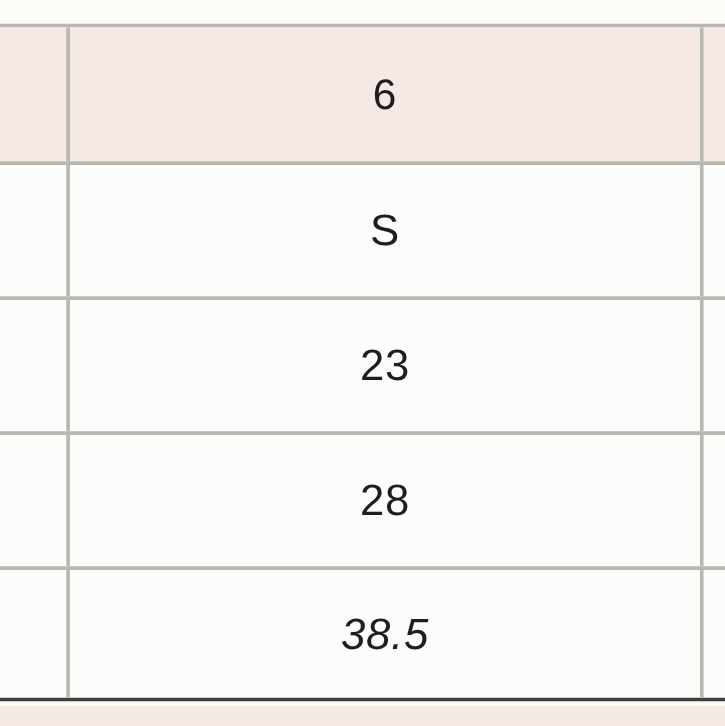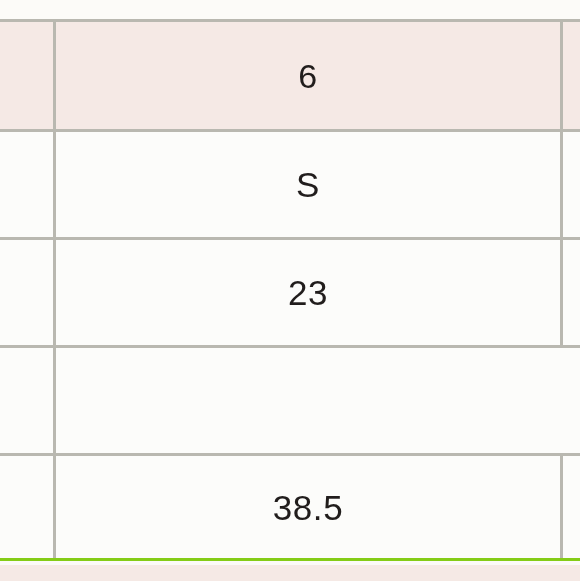--- a/index.html
+++ b/index.html
@@ -42,21 +42,22 @@
   }
 
   .row {
     position: relative;
     display: flex;
     width: 580px;
     box-sizing: border-box;
     border-top: 3px solid #b9b8b0;
   }
   .row.last-visible {
-    border-bottom: 3px solid #84cc16;
+    border-bottom: 3px solid #404040;
+    font-style: italic;
   }
 
   .cell {
     box-sizing: border-box;
     display: flex;
     align-items: center;
     justify-content: center;
     overflow: hidden;
     position: relative;
   }
@@ -159,20 +160,23 @@
       </div>
       <div class="cell col-right">
         <span class="cell-value"></span>
       </div>
     </div>
 
     <div class="row data">
       <div class="cell col-left">
         <span class="cell-value"></span>
       </div>
+      <div class="cell col-main">
+        <span class="cell-value">28</span>
+      </div>
       <div class="cell col-right">
         <span class="cell-value"></span>
       </div>
     </div>
 
     <div class="row data last-visible">
       <div class="cell col-left">
         <span class="cell-value"></span>
       </div>
       <div class="cell col-main">

